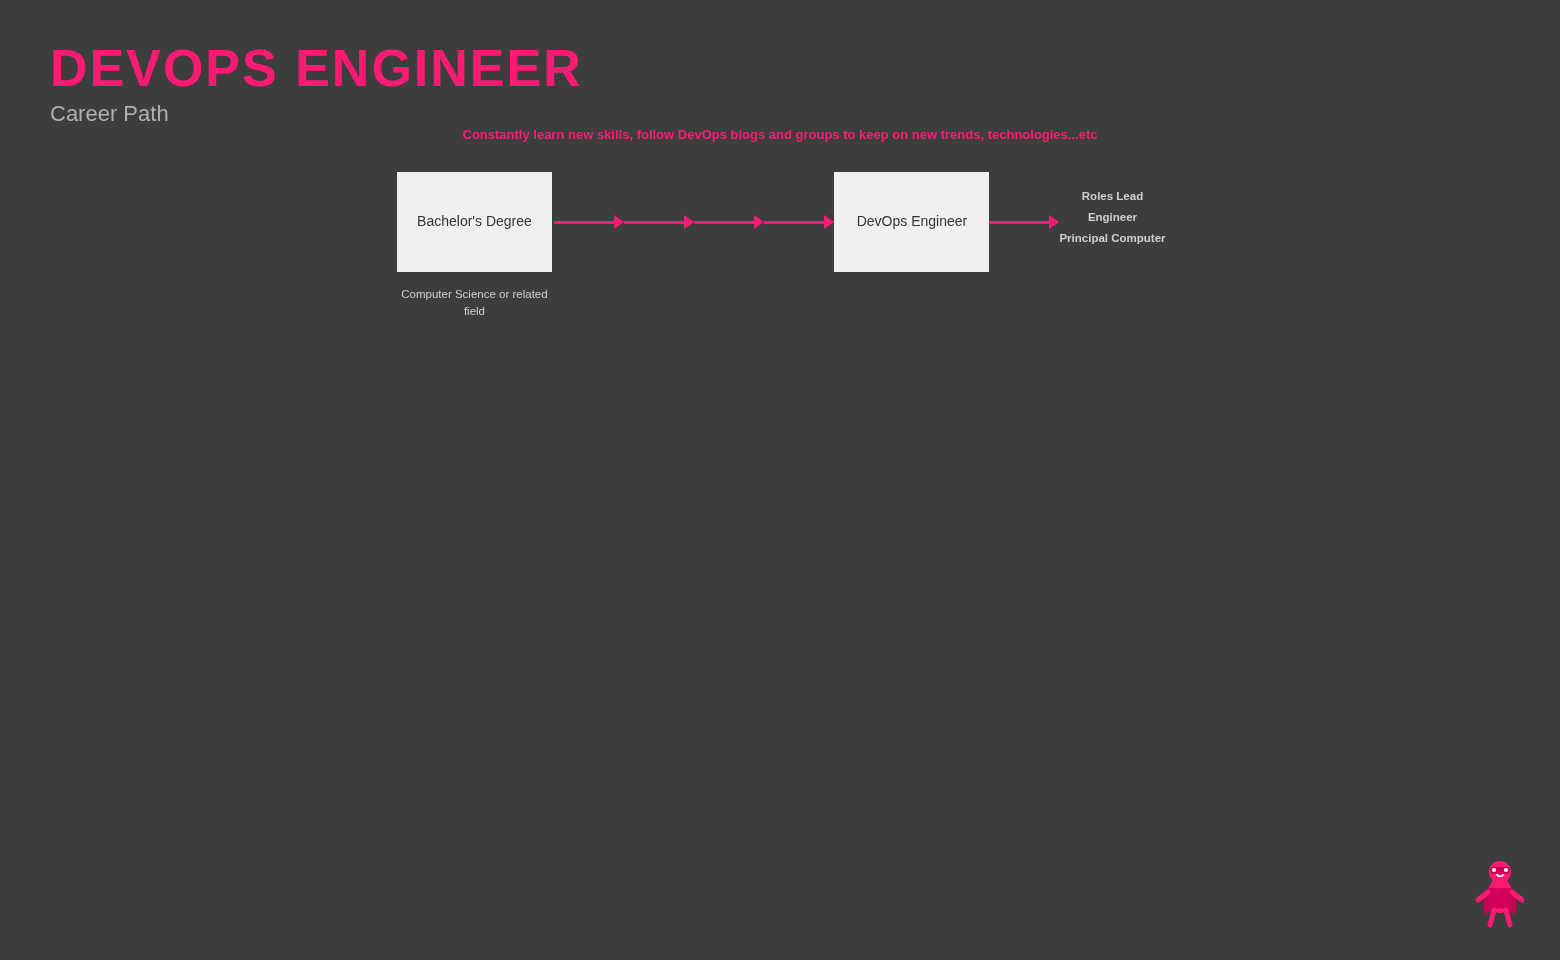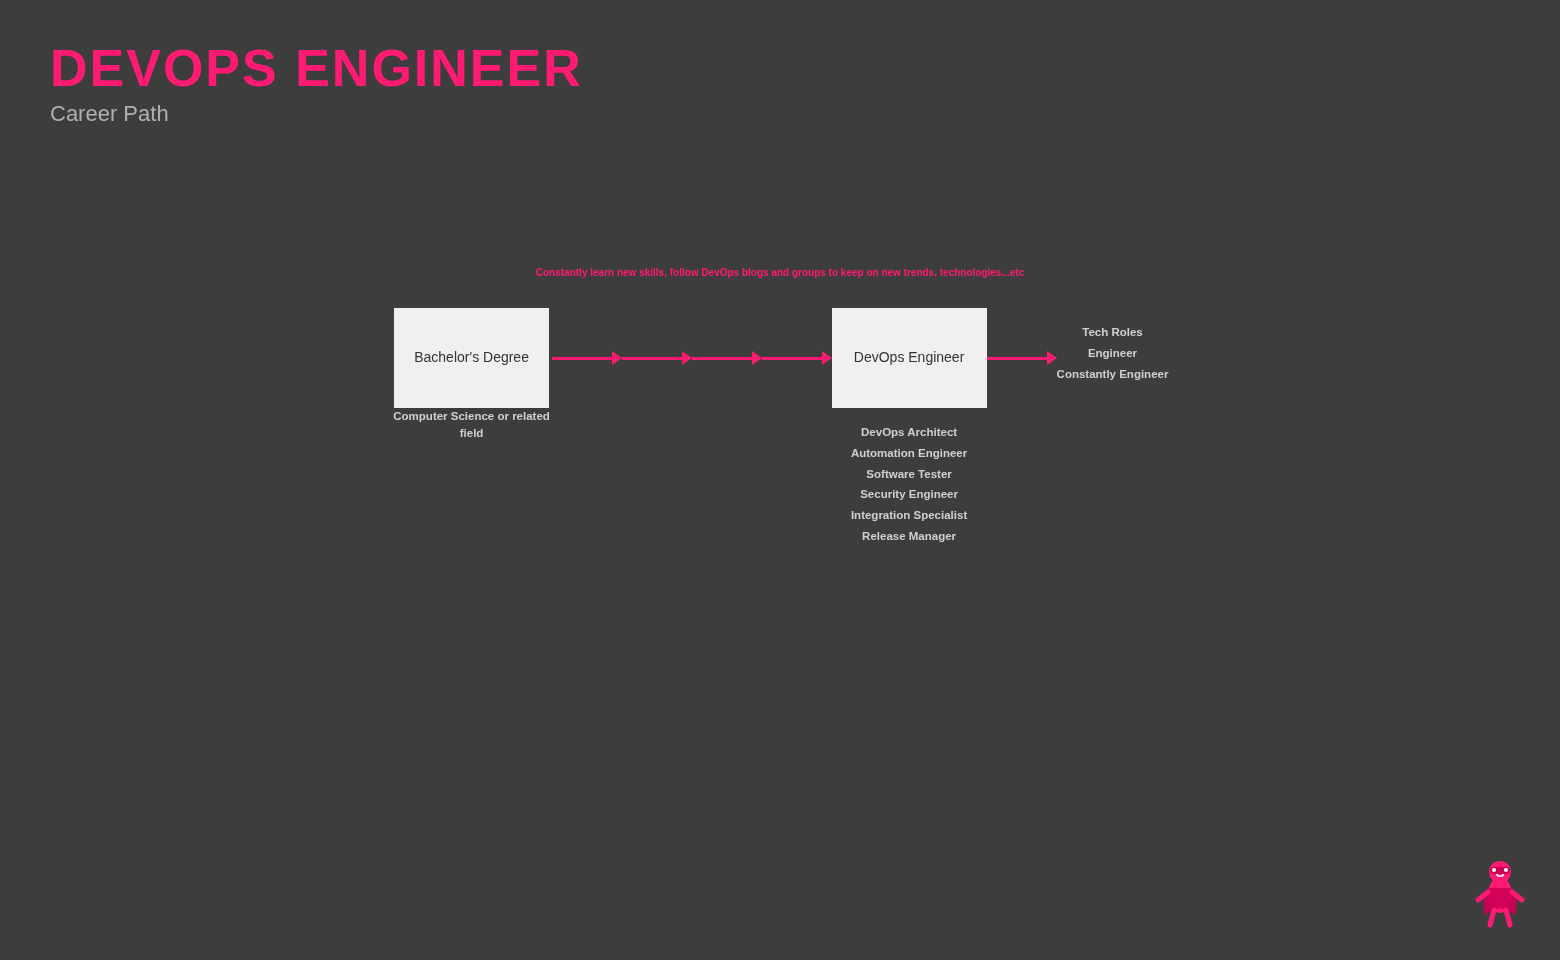--- a/index.html
+++ b/index.html
@@ -29,23 +29,22 @@
     .sub-title {
       font-size: 22px;
       color: #b0b0b0;
       font-weight: 400;
       margin-top: 4px;
     }
 
     .tip-text {
       text-align: center;
       color: #ff1a72;
-      font-size: 10px;
+      font-size: 13px;
       font-weight: 700;
-      margin-top: 140px;
       margin-bottom: 30px;
     }
 
     .flowchart {
       display: flex;
       align-items: flex-start;
       justify-content: center;
       padding: 0 40px;
       gap: 0;
     }
@@ -91,23 +90,24 @@
 
     .arrow-head {
       width: 0;
       height: 0;
       border-top: 7px solid transparent;
       border-bottom: 7px solid transparent;
       border-left: 10px solid #ff1a72;
     }
 
     .label-below {
+      margin-top: 14px;
       text-align: center;
       font-size: 11.5px;
-      font-weight: 700;
+      font-weight: 400;
       color: #d0d0d0;
       max-width: 160px;
       line-height: 1.5;
     }
 
     .label-list {
       margin-top: 14px;
       text-align: center;
       font-size: 11.5px;
       font-weight: 700;
@@ -179,42 +179,34 @@
     <div class="arrow-line">
       <div class="line"></div>
       <div class="arrow-head"></div>
     </div>
   </div>
 
   <div class="stage">
     <div class="box">
       <span>DevOps Engineer</span>
     </div>
+  </div>
+
+  <div class="connector">
+    <div class="arrow-line">
+      <div class="line"></div>
+      <div class="arrow-head"></div>
+    </div>
+  </div>
+
+  <div class="stage">
     <div class="label-list">
-      <div>DevOps Architect</div>
-      <div>Automation Engineer</div>
-      <div>Software Tester</div>
-      <div>Security Engineer</div>
-      <div>Integration Specialist</div>
-      <div>Release Manager</div>
-    </div>
-  </div>
-
-  <div class="connector">
-    <div class="arrow-line">
-      <div class="line"></div>
-      <div class="arrow-head"></div>
-    </div>
-  </div>
-
-  <div class="stage">
-    <div class="label-list">
-      <div>Tech Roles</div>
+      <div>Roles Lead</div>
       <div>Engineer</div>
-      <div>Constantly Engineer</div>
+      <div>Principal Computer</div>
     </div>
   </div>
 
 </div>
 
 <div class="mascot">
   <svg viewBox="0 0 60 80" xmlns="http://www.w3.org/2000/svg">
 
     <ellipse cx="30" cy="45" rx="12" ry="18" fill="#ff1a72"></ellipse>
 

